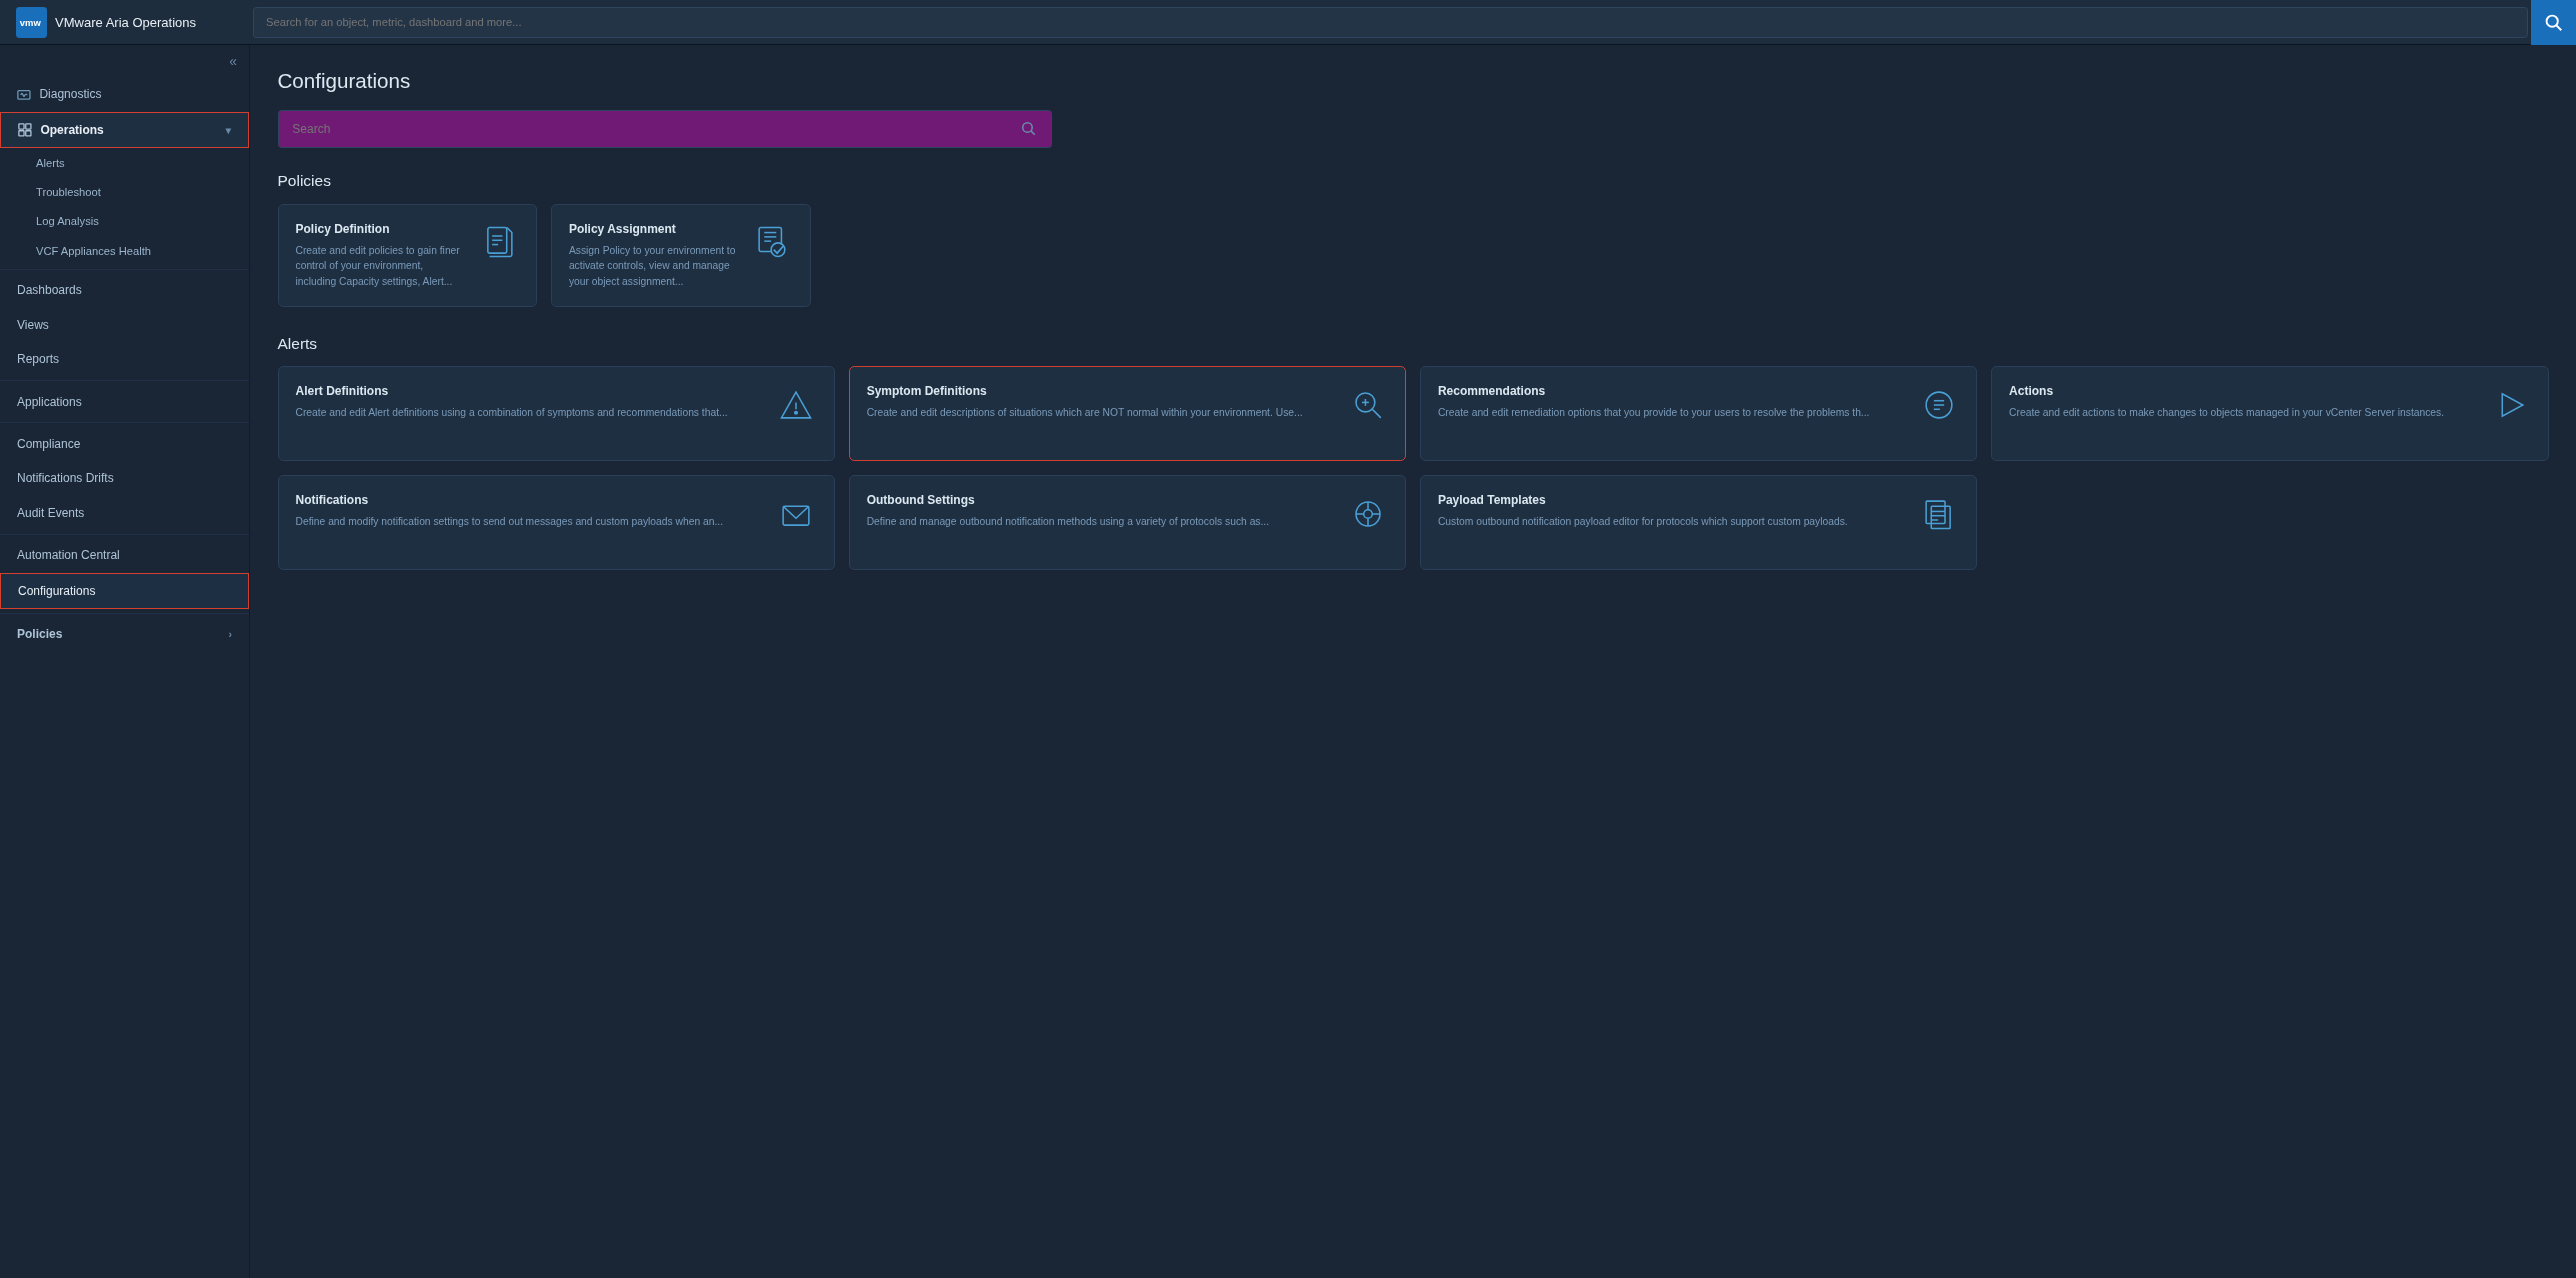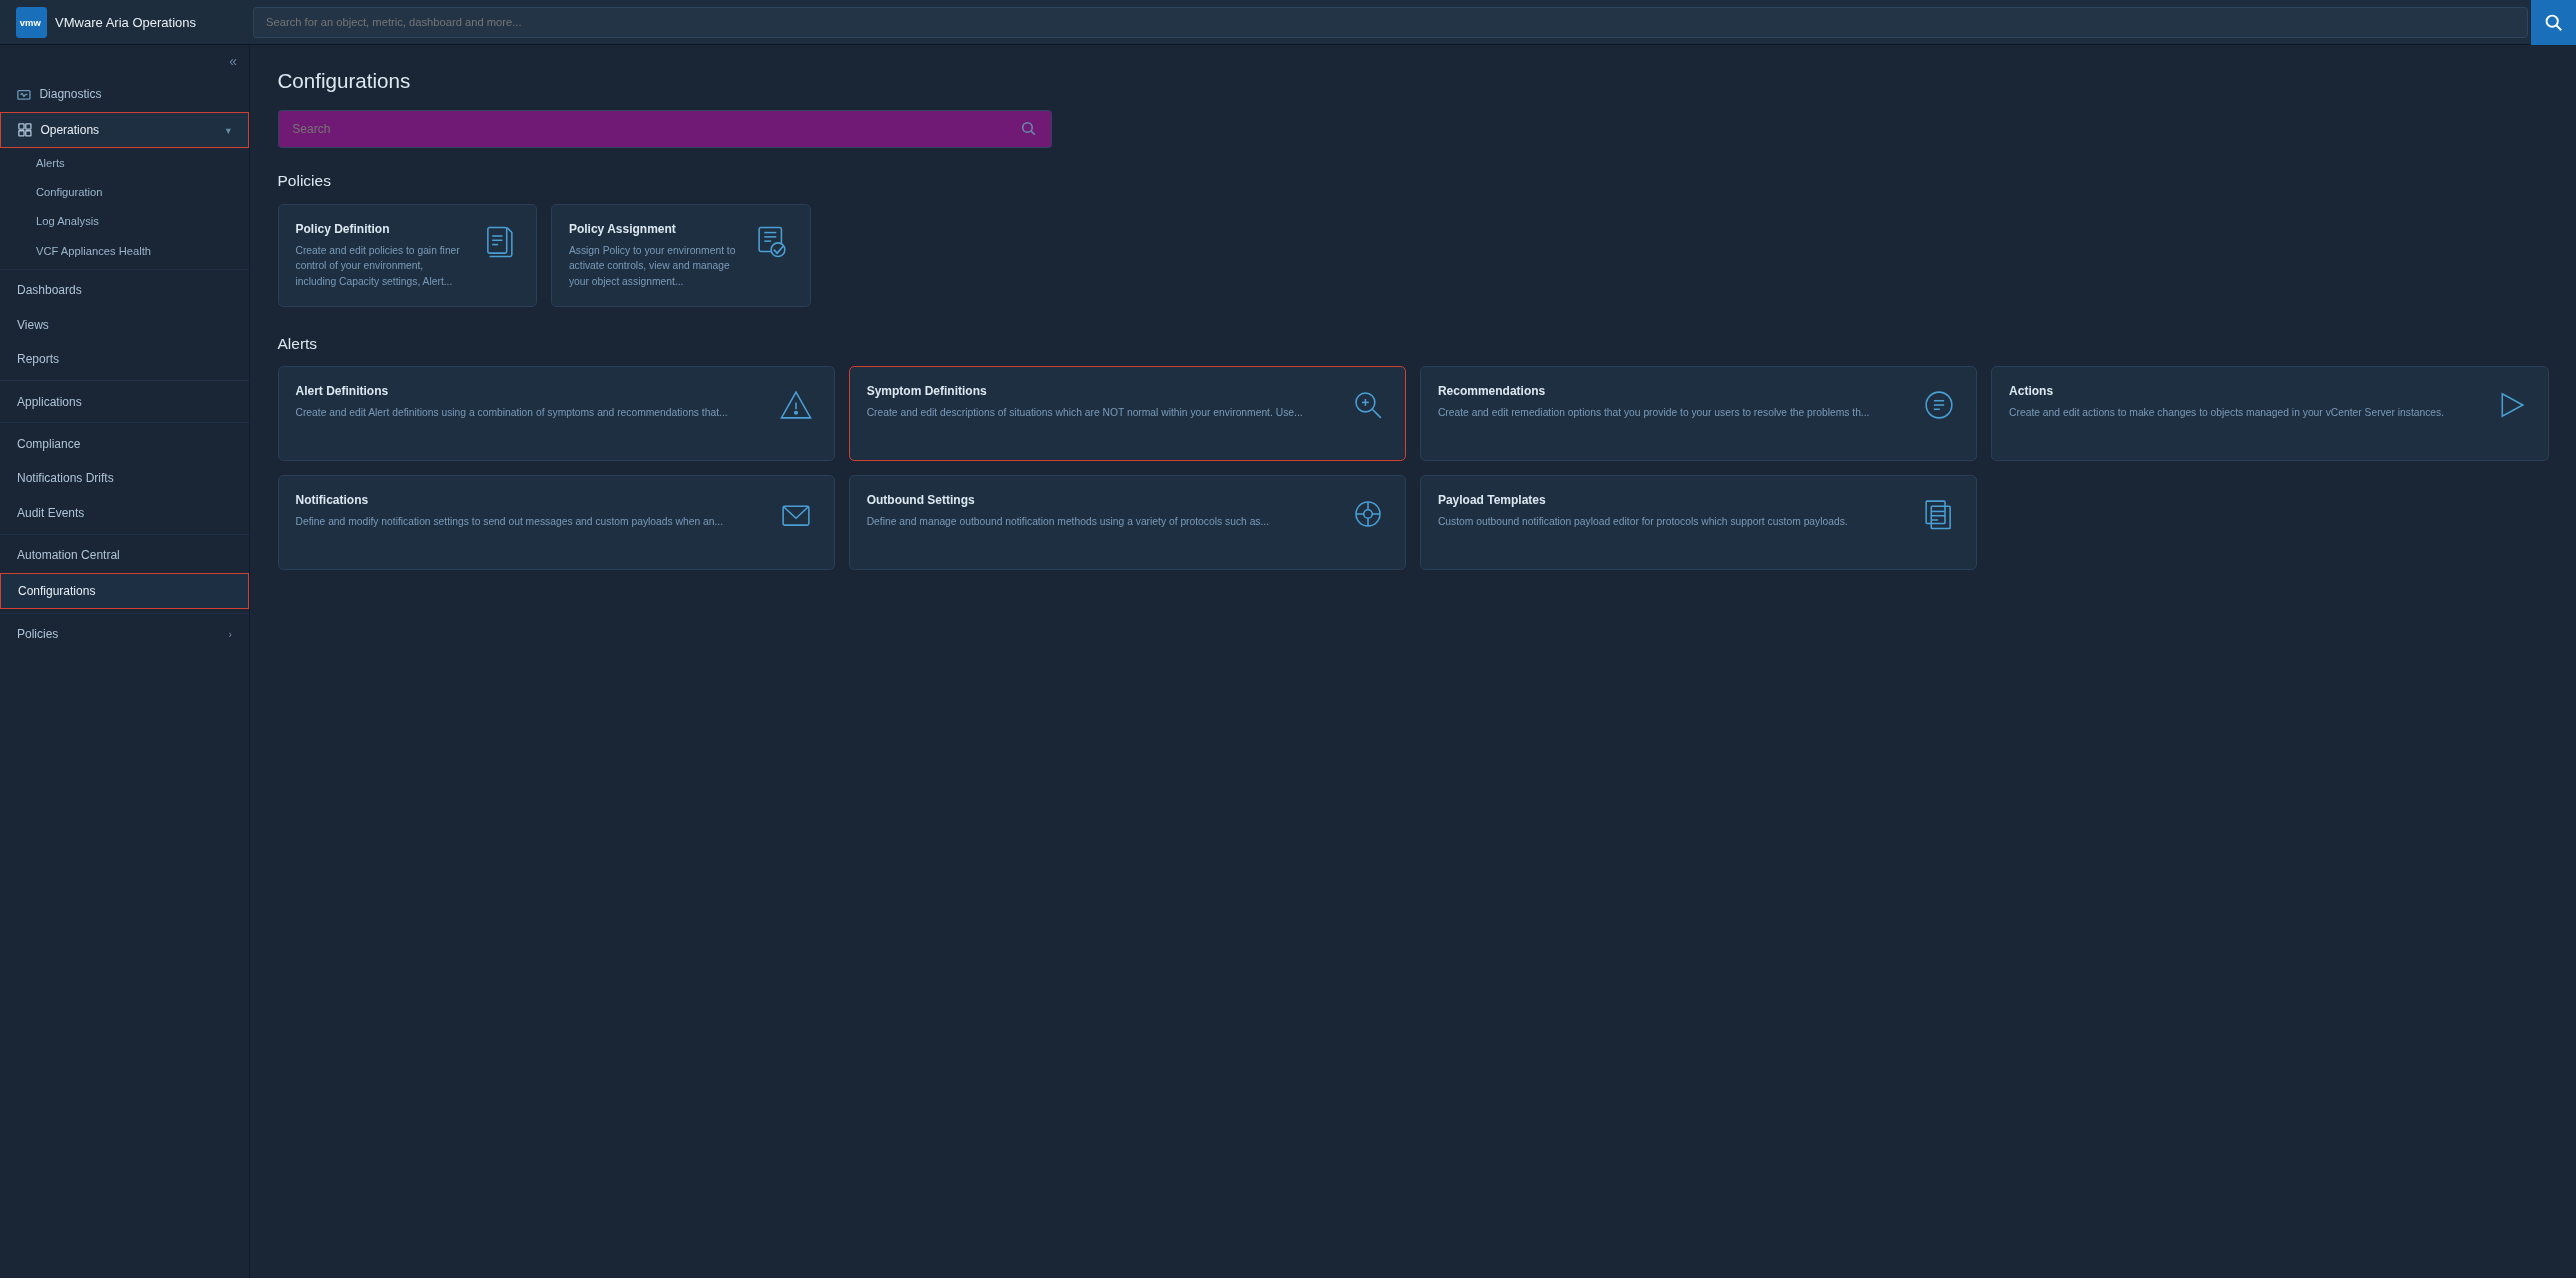--- a/index.html
+++ b/index.html
@@ -129,21 +129,21 @@
     }
 
     .sidebar-section-header {
       display: flex;
       align-items: center;
       padding: 10.3px 17px;
       cursor: pointer;
       color: #aec4d8;
       font-size: 12px;
       gap: 8.6px;
-      font-weight: 400;
+      font-weight: 700;
       transition: background 0.15s;
     }
     .sidebar-section-header.ops-active {
       border: 1.3px solid #d44030;
       background: #1e2f42;
       color: #e8eef4;
     }
 
     .sidebar-chevron {
       margin-left: auto;
@@ -308,21 +308,21 @@
         <rect x="9" y="9" width="6" height="6" rx="0.5"></rect>
       </svg>
       <span>Operations</span>
       <span class="sidebar-chevron">▾</span>
     </div>
 
     <div class="sidebar-sub-item">
       <span>Alerts</span>
     </div>
     <div class="sidebar-sub-item">
-      <span>Configuration</span>
+      <span>Troubleshoot</span>
     </div>
     <div class="sidebar-sub-item">
       <span>Log Analysis</span>
     </div>
     <div class="sidebar-sub-item">
       <span>VCF Appliances Health</span>
     </div>
 
     <div class="sidebar-divider"></div>
 

